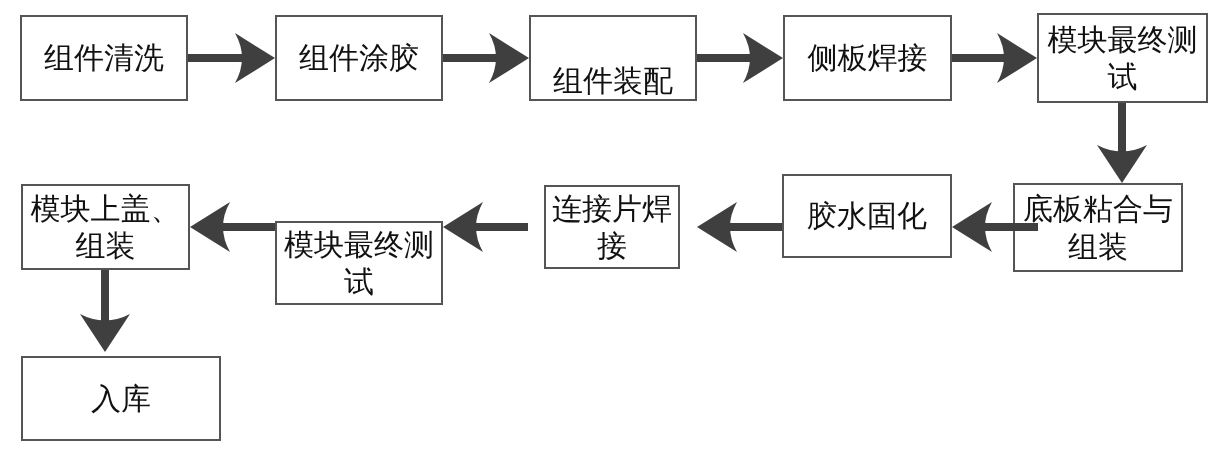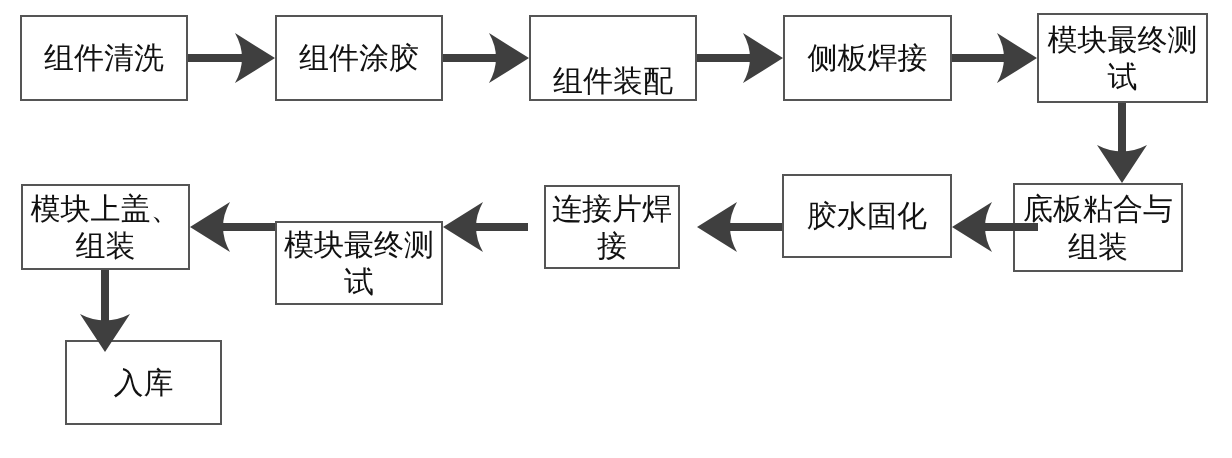--- a/index.html
+++ b/index.html
@@ -77,21 +77,21 @@
   <div class="node" style="left:544px; top:185px; width:136px; height:84px;">
     <span>连接片焊接</span>
   </div>
   <div class="node" style="left:275px; top:186px; width:168px; height:84px;margin-top:35px;">
     <span>模块最终测试</span>
   </div>
   <div class="node" style="left:21px;  top:184px; width:169px; height:86px;font-family:Liberation Serif, serif;">
     <span>模块上盖、组装</span>
   </div>
 
-  <div class="node" style="left:21px;  top:340px; width:157px; height:85px;margin-left:44px;">
+  <div class="node" style="left:21px;  top:356px; width:200px; height:85px;">
     <span>入库</span>
   </div>
 
   <svg class="arrow-layer" viewBox="0 0 1232 458" aria-hidden="true">
 
     <g>
       <rect x="188" y="54" width="57" height="8"></rect>
       <path d="M235,33 L275,58 L235,83 Q249,58 235,33 Z"></path>
     </g>
     <g>

